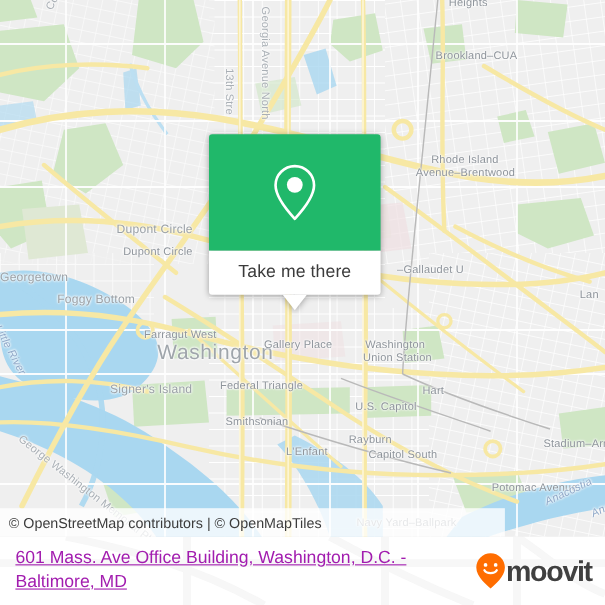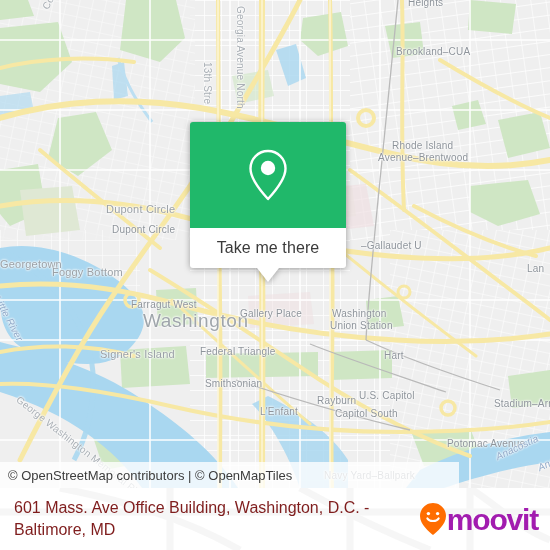--- a/index.html
+++ b/index.html
@@ -82,27 +82,28 @@
     background:#ffffff;
     overflow:hidden;
   }
   .caption-wm{position:absolute;left:0;top:-488px;width:550px;height:550px;opacity:.12;}
   .caption-inner{
     position:relative;z-index:2;
     display:flex;align-items:center;justify-content:space-between;
     height:100%;padding:0 12px 0 14px;box-sizing:border-box;
   }
   .caption-text{
-    font-size:16px;color:#7f1d1d;line-height:22px;
+    font-size:16px;color:#a21caf;line-height:22px;
     max-width:385px;
+    text-decoration:underline;
   }
   .moovit{display:flex;align-items:center;gap:1px;}
   .moovit-pin{width:28px;height:34px;display:block;}
   .moovit-word{
-    font-size:30px;color:#a21caf;font-weight:bold;letter-spacing:-1.2px;
+    font-size:26px;color:#404040;font-weight:bold;letter-spacing:-1.2px;
     line-height:33px;margin-left:-1px;
   }
 </style>
 </head>
 <body>
 
 <div id="root">
 
   <div class="map">
 
@@ -234,35 +235,35 @@
     <div id="map-labels">
         <div class="lbl station" style="left: 408px; top: -3px;">Heights</div>
         <div class="lbl station" style="left: 396px; top: 46px;">Brookland–CUA</div>
         <div class="lbl station" style="left: 392px; top: 140px;">Rhode Island</div>
         <div class="lbl station" style="left: 378px; top: 152px;">Avenue–Brentwood</div>
         <div class="lbl street" style="left: 40px; top: 6px; transform-origin: left top; transform: rotate(-62deg);">Connecticut Avenue Northwest</div>
         <div class="lbl street" style="left: 246px; top: 6px; transform-origin: left top; transform: rotate(90deg);">Georgia Avenue North</div>
         <div class="lbl street" style="left: 213px; top: 62px; transform-origin: left top; transform: rotate(90deg);">13th Stre</div>
         <div class="lbl place" style="left: 106px; top: 203px;">Dupont Circle</div>
         <div class="lbl station" style="left: 112px; top: 224px;">Dupont Circle</div>
-        <div class="lbl place" style="left: 0px; top: 246px; margin-top: 12px;">Georgetown</div>
+        <div class="lbl place" style="left: 0px; top: 246px;">Georgetown</div>
         <div class="lbl place" style="left: 52px; top: 266px;">Foggy Bottom</div>
         <div class="lbl station" style="left: 131px; top: 299px;">Farragut West</div>
         <div class="lbl city" style="left: 143px; top: 310px;">Washington</div>
         <div class="lbl station" style="left: 240px; top: 308px;">Gallery Place</div>
         <div class="lbl station" style="left: 238px; top: 248px;">Mount Vernon</div>
         <div class="lbl station" style="left: 256px; top: 258px;">Square</div>
         <div class="lbl station" style="left: 332px; top: 308px;">Washington</div>
         <div class="lbl station" style="left: 330px; top: 320px;">Union Station</div>
         <div class="lbl station" style="left: 361px; top: 240px;">–Gallaudet U</div>
         <div class="lbl place" style="left: 100px; top: 348px;">Signer's Island</div>
         <div class="lbl water" style="left: 2px; top: 294px; transform-origin: left top; transform: rotate(62deg);">Little River</div>
         <div class="lbl station" style="left: 200px; top: 346px;">Federal Triangle</div>
         <div class="lbl station" style="left: 366px; top: 350px; padding-left: 18px;">Hart</div>
-        <div class="lbl station" style="left: 323px; top: 390px; margin-left: 36px;">U.S. Capitol</div>
+        <div class="lbl station" style="left: 323px; top: 365px;">U.S. Capitol</div>
         <div class="lbl station" style="left: 205px; top: 378px;">Smithsonian</div>
         <div class="lbl station" style="left: 317px; top: 395px;">Rayburn</div>
         <div class="lbl station" style="left: 260px; top: 406px;">L'Enfant</div>
         <div class="lbl station" style="left: 335px; top: 408px;">Capitol South</div>
         <div class="lbl street" style="left: 21px; top: 394px; transform-origin: left top; transform: rotate(38deg);">George Washington Memorial Pkwy</div>
         <div class="lbl station" style="left: 494px; top: 398px;">Stadium–Arm</div>
         <div class="lbl station" style="left: 527px; top: 263px;">Lan</div>
         <div class="lbl station" style="left: 447px; top: 438px;">Potomac Avenue</div>
         <div class="lbl water" style="left: 494px; top: 452px; transform-origin: left top; transform: rotate(-25deg);">Anacostia</div>
         <div class="lbl water" style="left: 536px; top: 463px; transform-origin: left top; transform: rotate(-25deg);">Ana</div>

